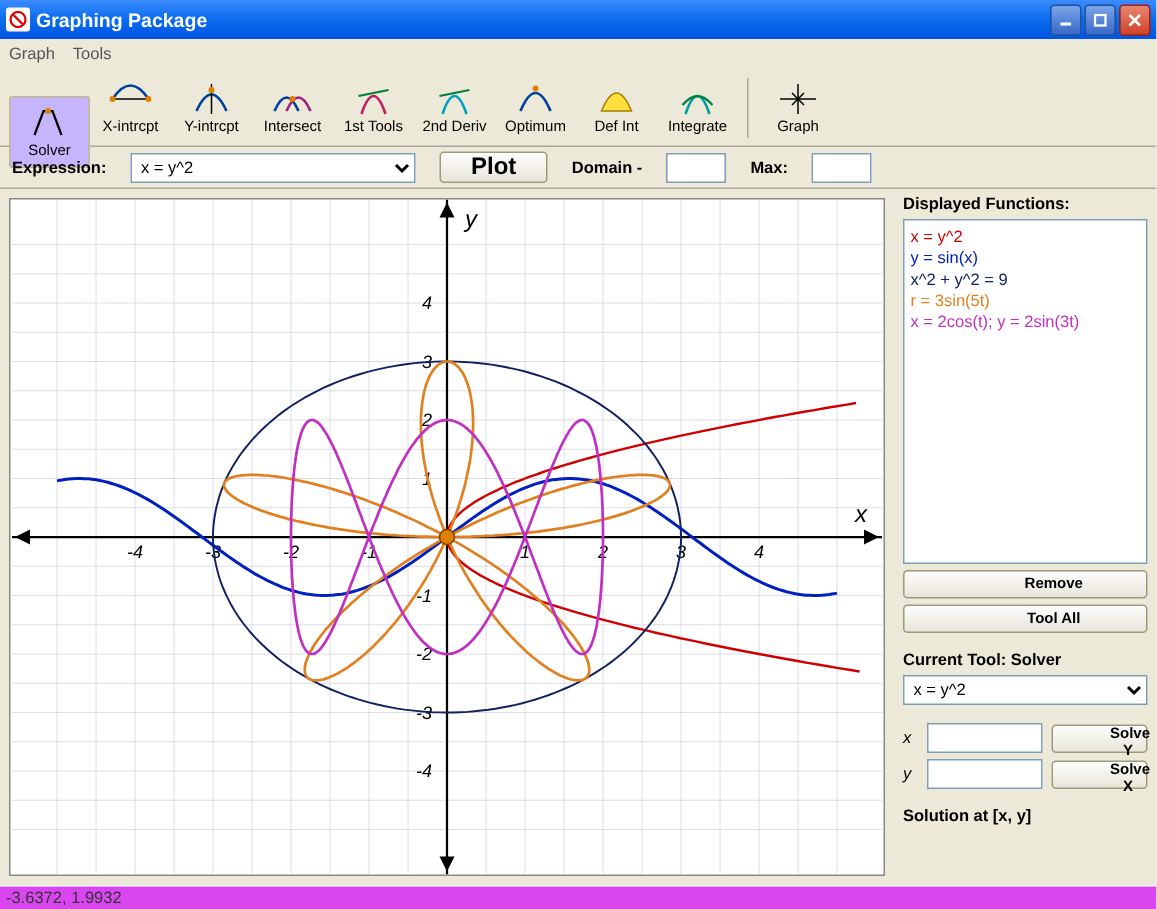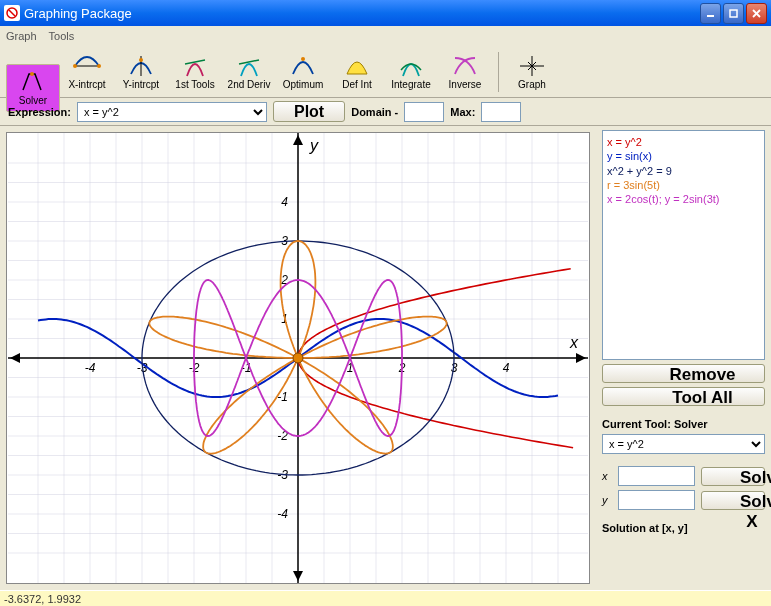--- a/index.html
+++ b/index.html
@@ -1,53 +1,53 @@
 <!DOCTYPE html>
 <html><head>
 <meta charset="utf-8">
 <style>
 * { box-sizing: border-box; margin: 0; padding: 0; font-family: Tahoma, Arial, sans-serif; }
 body { background: #ece9d8; width: 771px; height: 606px; overflow: hidden; font-size: 11px; }
 .titlebar { height: 26px; background: linear-gradient(to bottom, #3b8cff 0%, #0a6cee 50%, #0054e3 100%); display: flex; align-items: center; padding: 0 4px; color: white; }
 .titlebar .icon { width: 16px; height: 16px; margin-right: 4px; background: white; border-radius: 2px; display: flex; align-items: center; justify-content: center; }
 .titlebar .icon svg { width: 12px; height: 12px; }
-.titlebar .title { flex: 1; font-size: 13px; font-weight: normal; }
+.titlebar .title { flex: 1; font-size: 13px; font-weight: bold; }
 .titlebar .win-buttons { display: flex; gap: 2px; }
 .titlebar .win-btn { width: 21px; height: 21px; background: linear-gradient(to bottom, #7ba4e8, #3868c8); border: 1px solid #2050a0; border-radius: 3px; display: flex; align-items: center; justify-content: center; color: white; font-weight: bold; font-size: 10px; cursor: pointer; }
 .titlebar .win-btn.close { background: linear-gradient(to bottom, #e88670, #d04028); border-color: #a02010; }
 .menubar { height: 20px; background: #ece9d8; display: flex; align-items: center; padding: 0 6px; font-size: 11px; }
 .menubar span { margin-right: 12px; color: #555; cursor: pointer; }
 .toolbar { height: 52px; background: #ece9d8; border-bottom: 1px solid #aca899; display: flex; align-items: center; padding: 0 6px; gap: 0; }
 .toolbar .tb-item { width: 54px; height: 48px; display: flex; flex-direction: column; align-items: center; justify-content: center; cursor: pointer; border: 1px solid transparent; border-radius: 2px; }
-.toolbar .tb-item.active { background: #d946ef; border: 1px solid #c0b890; margin-top: 32px; }
+.toolbar .tb-item.active { background: #c4b5fd; border: 1px solid #c0b890; margin-top: 32px; }
 .toolbar .tb-item .glyph { height: 26px; display: flex; align-items: center; justify-content: center; }
 .toolbar .tb-item .glyph svg { width: 28px; height: 24px; }
 .toolbar .tb-item .lbl { font-size: 10px; color: #000; }
 .toolbar .sep { width: 1px; height: 40px; background: #aca899; margin: 0 6px; }
-.exprbar { height: 28px; background: #ece9d8; border-bottom: 1px solid #aca899; display: flex; align-items: center; padding: 0 8px; gap: 6px; font-size: 11px; }
+.exprbar { height: 28px; background: #ece9d8; border-bottom: 1px solid #aca899; display: flex; align-items: center; padding: 0 8px; gap: 16px; font-size: 11px; }
 .exprbar .lbl { font-weight: bold; }
 .exprbar select, .exprbar input { font-size: 11px; height: 20px; border: 1px solid #7f9db9; background: white; padding: 0 2px; }
 .exprbar select { width: 190px; }
 .exprbar input { width: 40px; }
 .exprbar button { height: 21px; padding: 0 20px; background: linear-gradient(to bottom, #fdfdfd, #e8e4d8); border: 1px solid #9c9c7a; border-radius: 3px; font-size: 16px; font-weight: bold; cursor: pointer; }
 .main { display: flex; height: 464px; }
 .chart-area { flex: 1; position: relative; background: #ece9d8; padding: 6px; }
 .chart-canvas { width: 100%; height: 100%; background: white; border: 1px solid #888; position: relative; }
 .chart-canvas svg { width: 100%; height: 100%; }
 .side { width: 175px; background: #ece9d8; padding: 4px 6px; display: flex; flex-direction: column; gap: 4px; font-size: 11px; }
 .side .hdr { font-weight: bold; }
 .side .fn-list { background: white; border: 1px solid #7f9db9; height: 230px; padding: 4px; line-height: 1.3; }
 .side .fn-list div { white-space: nowrap; }
-.side button { height: 19px; background: linear-gradient(to bottom, #fdfdfd, #e8e4d8); border: 1px solid #9c9c7a; border-radius: 3px; font-size: 17px; font-weight: bold; cursor: pointer; padding-left: 38px; }
+.side button { height: 19px; background: linear-gradient(to bottom, #fdfdfd, #e8e4d8); border: 1px solid #9c9c7a; border-radius: 3px; font-size: 10px; font-weight: bold; cursor: pointer; padding-left: 38px; }
 .side select, .side input { height: 20px; border: 1px solid #7f9db9; background: white; font-size: 11px; padding: 0 2px; }
 .side .row { display: flex; align-items: center; gap: 6px; }
 .side .row label { font-style: italic; width: 10px; }
 .side .row input { flex: 1; width: 60px; }
 .side .row button { width: 64px; }
-.statusbar { height: 16px; background: #fef9c3; padding: 0 4px; font-size: 11px; color: #333; display: flex; align-items: center; border-top: 1px solid #fff; }
+.statusbar { height: 16px; background: #d946ef; padding: 0 4px; font-size: 11px; color: #333; display: flex; align-items: center; border-top: 1px solid #fff; }
 </style>
 </head>
 <body>
 
 <div class="titlebar">
   <span class="icon">
     <svg viewBox="0 0 12 12">
         <circle cx="6" cy="6" r="5" fill="none" stroke="#d00" stroke-width="1.5"></circle>
         <line x1="3" y1="3" x2="9" y2="9" stroke="#d00" stroke-width="1.5"></line>
       </svg>
@@ -105,20 +105,30 @@
           <path d="M4 20 Q14 -2 24 20" fill="none" stroke="#0040a0" stroke-width="1.8"></path>
           <line x1="14" y1="2" x2="14" y2="22" stroke="#000"></line>
           <circle cx="14" cy="6" r="2" fill="#e08000"></circle>
         </svg>
       </span>
     <span class="lbl">Y-intrcpt</span>
   </div>
   <div class="tb-item">
     <span class="glyph">
         <svg viewBox="0 0 28 24">
+          <path d="M2 20 Q10 2 18 20" fill="none" stroke="#0040a0" stroke-width="1.8"></path>
+          <path d="M10 20 Q18 2 26 20" fill="none" stroke="#a02080" stroke-width="1.8"></path>
+          <circle cx="14" cy="12" r="2" fill="#e08000"></circle>
+        </svg>
+      </span>
+    <span class="lbl">Intersect</span>
+  </div>
+  <div class="tb-item">
+    <span class="glyph">
+        <svg viewBox="0 0 28 24">
           <path d="M6 22 Q14 -2 22 22" fill="none" stroke="#c02060" stroke-width="1.8"></path>
           <line x1="4" y1="10" x2="24" y2="6" stroke="#008040" stroke-width="1.5"></line>
         </svg>
       </span>
     <span class="lbl">1st Tools</span>
   </div>
   <div class="tb-item">
     <span class="glyph">
         <svg viewBox="0 0 28 24">
           <path d="M6 22 Q14 -2 22 22" fill="none" stroke="#00a0c0" stroke-width="1.8"></path>
@@ -145,29 +155,20 @@
     <span class="lbl">Def Int</span>
   </div>
   <div class="tb-item">
     <span class="glyph">
         <svg viewBox="0 0 28 24">
           <path d="M6 22 Q14 -2 22 22" fill="none" stroke="#00a0a0" stroke-width="1.8"></path>
           <path d="M4 16 Q14 4 24 16" fill="none" stroke="#008040" stroke-width="1.5"></path>
         </svg>
       </span>
     <span class="lbl">Integrate</span>
-  </div>
-  <div class="tb-item">
-    <span class="glyph">
-        <svg viewBox="0 0 28 24">
-          <path d="M4 20 Q10 4 24 4" fill="none" stroke="#c040c0" stroke-width="1.8"></path>
-          <path d="M4 4 Q18 4 24 20" fill="none" stroke="#c040c0" stroke-width="1.8"></path>
-        </svg>
-      </span>
-    <span class="lbl">Inverse</span>
   </div>
   <div class="sep"></div>
   <div class="tb-item">
     <span class="glyph">
         <svg viewBox="0 0 28 24">
           <line x1="14" y1="2" x2="14" y2="22" stroke="#000"></line>
           <line x1="2" y1="12" x2="26" y2="12" stroke="#000"></line>
           <path d="M10 8 L14 12 L18 8 M10 16 L14 12 L18 16" fill="none" stroke="#000"></path>
         </svg>
       </span>
@@ -258,20 +259,21 @@
           <path d="M 565.1 314.7 L 558.0 313.5 L 550.9 312.4 L 544.0 311.2 L 537.1 310.0 L 530.4 308.9 L 523.7 307.7 L 517.1 306.5 L 510.7 305.3 L 504.3 304.2 L 498.0 303.0 L 491.8 301.8 L 485.7 300.7 L 479.7 299.5 L 473.8 298.3 L 468.0 297.2 L 462.2 296.0 L 456.6 294.8 L 451.1 293.6 L 445.6 292.5 L 440.3 291.3 L 435.0 290.1 L 429.9 289.0 L 424.8 287.8 L 419.8 286.6 L 414.9 285.5 L 410.1 284.3 L 405.4 283.1 L 400.8 281.9 L 396.3 280.8 L 391.9 279.6 L 387.6 278.4 L 383.4 277.3 L 379.2 276.1 L 375.2 274.9 L 371.3 273.8 L 367.4 272.6 L 363.6 271.4 L 360.0 270.2 L 356.4 269.1 L 352.9 267.9 L 349.5 266.7 L 346.2 265.6 L 343.0 264.4 L 339.9 263.2 L 336.9 262.1 L 334.0 260.9 L 331.2 259.7 L 328.5 258.5 L 325.8 257.4 L 323.3 256.2 L 320.8 255.0 L 318.5 253.9 L 316.2 252.7 L 314.0 251.5 L 312.0 250.4 L 310.0 249.2 L 308.1 248.0 L 306.3 246.8 L 304.6 245.7 L 303.0 244.5 L 301.5 243.3 L 300.1 242.2 L 298.7 241.0 L 297.5 239.8 L 296.4 238.7 L 295.3 237.5 L 294.4 236.3 L 293.5 235.1 L 292.8 234.0 L 292.1 232.8 L 291.5 231.6 L 291.0 230.5 L 290.6 229.3 L 290.3 228.1 L 290.1 227.0 L 290.0 225.8 L 290.0 224.6 L 290.1 223.4 L 290.3 222.3 L 290.5 221.1 L 290.9 219.9 L 291.3 218.8 L 291.9 217.6 L 292.5 216.4 L 293.3 215.3 L 294.1 214.1 L 295.0 212.9 L 296.0 211.7 L 297.1 210.6 L 298.3 209.4 L 299.6 208.2 L 301.0 207.1 L 302.5 205.9 L 304.1 204.7 L 305.7 203.6 L 307.5 202.4 L 309.3 201.2 L 311.3 200.0 L 313.3 198.9 L 315.5 197.7 L 317.7 196.5 L 320.0 195.4 L 322.5 194.2 L 325.0 193.0 L 327.6 191.8 L 330.3 190.7 L 333.1 189.5 L 335.9 188.3 L 338.9 187.2 L 342.0 186.0 L 345.2 184.8 L 348.4 183.7 L 351.8 182.5 L 355.2 181.3 L 358.8 180.1 L 362.4 179.0 L 366.1 177.8 L 370.0 176.6 L 373.9 175.5 L 377.9 174.3 L 382.0 173.1 L 386.2 172.0 L 390.5 170.8 L 394.9 169.6 L 399.3 168.4 L 403.9 167.3 L 408.6 166.1 L 413.3 164.9 L 418.2 163.8 L 423.1 162.6 L 428.2 161.4 L 433.3 160.3 L 438.5 159.1 L 443.8 157.9 L 449.3 156.7 L 454.8 155.6 L 460.4 154.4 L 466.1 153.2 L 471.8 152.1 L 477.7 150.9 L 483.7 149.7 L 489.8 148.6 L 495.9 147.4 L 502.2 146.2 L 508.5 145.0 L 515.0 143.9 L 521.5 142.7 L 528.1 141.5 L 534.9 140.4 L 541.7 139.2 L 548.6 138.0 L 555.6 136.9 L 562.7 135.7" fill="none" stroke="#d00000" stroke-width="1.6"></path>
           <path d="M 30.0 187.6 L 32.6 187.1 L 35.2 186.7 L 37.8 186.4 L 40.4 186.1 L 43.0 186.0 L 45.6 186.0 L 48.2 186.1 L 50.8 186.2 L 53.4 186.5 L 56.0 186.9 L 58.6 187.3 L 61.2 187.9 L 63.8 188.5 L 66.4 189.3 L 69.0 190.1 L 71.6 191.0 L 74.2 192.0 L 76.8 193.1 L 79.4 194.2 L 82.0 195.5 L 84.6 196.8 L 87.2 198.2 L 89.8 199.6 L 92.4 201.1 L 95.0 202.7 L 97.6 204.3 L 100.2 206.0 L 102.8 207.7 L 105.4 209.5 L 108.0 211.3 L 110.6 213.2 L 113.2 215.0 L 115.8 216.9 L 118.4 218.8 L 121.0 220.8 L 123.6 222.7 L 126.2 224.7 L 128.8 226.6 L 131.4 228.6 L 134.0 230.5 L 136.6 232.4 L 139.2 234.3 L 141.8 236.2 L 144.4 238.1 L 147.0 239.9 L 149.6 241.7 L 152.2 243.4 L 154.8 245.1 L 157.4 246.7 L 160.0 248.3 L 162.6 249.9 L 165.2 251.3 L 167.8 252.7 L 170.4 254.1 L 173.0 255.3 L 175.6 256.5 L 178.2 257.6 L 180.8 258.7 L 183.4 259.6 L 186.0 260.5 L 188.6 261.2 L 191.2 261.9 L 193.8 262.5 L 196.4 263.0 L 199.0 263.4 L 201.6 263.7 L 204.2 263.9 L 206.8 264.0 L 209.4 264.0 L 212.0 263.9 L 214.6 263.7 L 217.2 263.4 L 219.8 263.1 L 222.4 262.6 L 225.0 262.0 L 227.6 261.3 L 230.2 260.6 L 232.8 259.8 L 235.4 258.8 L 238.0 257.8 L 240.6 256.7 L 243.2 255.5 L 245.8 254.3 L 248.4 253.0 L 251.0 251.6 L 253.6 250.1 L 256.2 248.6 L 258.8 247.0 L 261.4 245.4 L 264.0 243.7 L 266.6 242.0 L 269.2 240.2 L 271.8 238.4 L 274.4 236.5 L 277.0 234.6 L 279.6 232.7 L 282.2 230.8 L 284.8 228.9 L 287.4 226.9 L 290.0 225.0 L 292.6 223.1 L 295.2 221.1 L 297.8 219.2 L 300.4 217.3 L 303.0 215.4 L 305.6 213.5 L 308.2 211.6 L 310.8 209.8 L 313.4 208.0 L 316.0 206.3 L 318.6 204.6 L 321.2 203.0 L 323.8 201.4 L 326.4 199.9 L 329.0 198.4 L 331.6 197.0 L 334.2 195.7 L 336.8 194.5 L 339.4 193.3 L 342.0 192.2 L 344.6 191.2 L 347.2 190.2 L 349.8 189.4 L 352.4 188.7 L 355.0 188.0 L 357.6 187.4 L 360.2 186.9 L 362.8 186.6 L 365.4 186.3 L 368.0 186.1 L 370.6 186.0 L 373.2 186.0 L 375.8 186.1 L 378.4 186.3 L 381.0 186.6 L 383.6 187.0 L 386.2 187.5 L 388.8 188.1 L 391.4 188.8 L 394.0 189.5 L 396.6 190.4 L 399.2 191.3 L 401.8 192.4 L 404.4 193.5 L 407.0 194.7 L 409.6 195.9 L 412.2 197.3 L 414.8 198.7 L 417.4 200.1 L 420.0 201.7 L 422.6 203.3 L 425.2 204.9 L 427.8 206.6 L 430.4 208.3 L 433.0 210.1 L 435.6 211.9 L 438.2 213.8 L 440.8 215.7 L 443.4 217.6 L 446.0 219.5 L 448.6 221.4 L 451.2 223.4 L 453.8 225.3 L 456.4 227.3 L 459.0 229.2 L 461.6 231.2 L 464.2 233.1 L 466.8 235.0 L 469.4 236.8 L 472.0 238.7 L 474.6 240.5 L 477.2 242.3 L 479.8 244.0 L 482.4 245.7 L 485.0 247.3 L 487.6 248.9 L 490.2 250.4 L 492.8 251.8 L 495.4 253.2 L 498.0 254.5 L 500.6 255.8 L 503.2 256.9 L 505.8 258.0 L 508.4 259.0 L 511.0 259.9 L 513.6 260.7 L 516.2 261.5 L 518.8 262.1 L 521.4 262.7 L 524.0 263.1 L 526.6 263.5 L 529.2 263.8 L 531.8 263.9 L 534.4 264.0 L 537.0 264.0 L 539.6 263.9 L 542.2 263.6 L 544.8 263.3 L 547.4 262.9 L 550.0 262.4" fill="none" stroke="#0020c0" stroke-width="2"></path>
           <path d="M 446.0 225.0 L 445.9 221.5 L 445.7 218.0 L 445.4 214.5 L 444.9 211.0 L 444.2 207.5 L 443.5 204.1 L 442.6 200.6 L 441.5 197.2 L 440.3 193.8 L 439.0 190.4 L 437.6 187.1 L 436.0 183.8 L 434.3 180.5 L 432.4 177.3 L 430.5 174.1 L 428.4 171.0 L 426.1 167.9 L 423.8 164.8 L 421.3 161.9 L 418.8 158.9 L 416.1 156.1 L 413.2 153.3 L 410.3 150.5 L 407.3 147.9 L 404.1 145.2 L 400.9 142.7 L 397.6 140.3 L 394.1 137.9 L 390.6 135.6 L 387.0 133.4 L 383.3 131.2 L 379.5 129.2 L 375.6 127.2 L 371.6 125.3 L 367.6 123.5 L 363.5 121.8 L 359.4 120.2 L 355.1 118.7 L 350.9 117.3 L 346.5 116.0 L 342.1 114.7 L 337.7 113.6 L 333.2 112.6 L 328.7 111.7 L 324.2 110.8 L 319.6 110.1 L 315.0 109.5 L 310.3 109.0 L 305.7 108.6 L 301.0 108.3 L 296.4 108.1 L 291.7 108.0 L 287.0 108.0 L 282.3 108.1 L 277.7 108.4 L 273.0 108.7 L 268.4 109.1 L 263.7 109.7 L 259.1 110.3 L 254.6 111.1 L 250.0 111.9 L 245.5 112.9 L 241.0 113.9 L 236.6 115.1 L 232.3 116.3 L 227.9 117.7 L 223.7 119.1 L 219.5 120.6 L 215.3 122.3 L 211.2 124.0 L 207.2 125.8 L 203.3 127.7 L 199.5 129.7 L 195.7 131.8 L 192.0 134.0 L 188.4 136.2 L 184.9 138.5 L 181.5 140.9 L 178.2 143.4 L 175.0 146.0 L 171.9 148.6 L 168.9 151.3 L 166.0 154.0 L 163.2 156.9 L 160.5 159.8 L 158.0 162.7 L 155.5 165.7 L 153.2 168.7 L 151.0 171.8 L 149.0 175.0 L 147.0 178.2 L 145.2 181.4 L 143.5 184.7 L 142.0 188.0 L 140.6 191.4 L 139.3 194.7 L 138.2 198.1 L 137.2 201.6 L 136.3 205.0 L 135.6 208.5 L 135.0 212.0 L 134.5 215.5 L 134.2 219.0 L 134.0 222.5 L 134.0 226.0 L 134.1 229.5 L 134.4 233.0 L 134.8 236.5 L 135.3 240.0 L 136.0 243.5 L 136.8 246.9 L 137.7 250.4 L 138.8 253.8 L 140.0 257.2 L 141.4 260.5 L 142.8 263.8 L 144.5 267.1 L 146.2 270.4 L 148.1 273.6 L 150.1 276.8 L 152.2 279.9 L 154.5 283.0 L 156.9 286.0 L 159.4 289.0 L 162.0 291.9 L 164.7 294.7 L 167.6 297.5 L 170.5 300.2 L 173.6 302.9 L 176.8 305.5 L 180.0 308.0 L 183.4 310.4 L 186.9 312.8 L 190.4 315.1 L 194.1 317.3 L 197.8 319.4 L 201.6 321.4 L 205.5 323.4 L 209.5 325.2 L 213.5 327.0 L 217.6 328.6 L 221.8 330.2 L 226.0 331.7 L 230.3 333.1 L 234.7 334.4 L 239.1 335.6 L 243.5 336.7 L 248.0 337.7 L 252.6 338.6 L 257.1 339.4 L 261.7 340.1 L 266.3 340.6 L 271.0 341.1 L 275.6 341.5 L 280.3 341.8 L 284.9 341.9 L 289.6 342.0 L 294.3 342.0 L 299.0 341.8 L 303.6 341.6 L 308.3 341.2 L 312.9 340.7 L 317.6 340.2 L 322.2 339.5 L 326.7 338.7 L 331.3 337.8 L 335.7 336.9 L 340.2 335.8 L 344.6 334.6 L 349.0 333.3 L 353.3 331.9 L 357.5 330.5 L 361.7 328.9 L 365.8 327.2 L 369.9 325.5 L 373.9 323.7 L 377.8 321.7 L 381.6 319.7 L 385.4 317.6 L 389.0 315.4 L 392.6 313.1 L 396.1 310.8 L 399.4 308.4 L 402.7 305.9 L 405.9 303.3 L 409.0 300.7 L 412.0 297.9 L 414.8 295.2 L 417.6 292.3 L 420.2 289.4 L 422.7 286.5 L 425.1 283.5 L 427.4 280.4 L 429.6 277.3 L 431.6 274.1 L 433.5 270.9 L 435.3 267.7 L 436.9 264.4 L 438.4 261.0 L 439.8 257.7 L 441.0 254.3 L 442.1 250.9 L 443.1 247.5 L 443.9 244.0 L 444.6 240.5 L 445.2 237.1 L 445.6 233.6 L 445.9 230.1 L 446.0 226.5 L 446.0 223.0 L 445.8 219.5" fill="none" stroke="#102060" stroke-width="1.3"></path>
           <path d="M 290.0 225.0 L 293.9 225.0 L 297.8 224.9 L 301.7 224.9 L 305.6 224.8 L 309.4 224.6 L 313.3 224.5 L 317.1 224.3 L 321.0 224.1 L 324.8 223.8 L 328.5 223.6 L 332.3 223.3 L 336.0 222.9 L 339.7 222.6 L 343.4 222.2 L 347.0 221.8 L 350.6 221.4 L 354.1 220.9 L 357.6 220.4 L 361.0 219.9 L 364.4 219.4 L 367.8 218.9 L 371.0 218.3 L 374.3 217.7 L 377.5 217.1 L 380.6 216.5 L 383.6 215.8 L 386.6 215.2 L 389.5 214.5 L 392.4 213.8 L 395.1 213.1 L 397.8 212.4 L 400.5 211.6 L 403.0 210.9 L 405.5 210.1 L 407.9 209.4 L 410.2 208.6 L 412.5 207.8 L 414.6 207.0 L 416.7 206.2 L 418.7 205.4 L 420.5 204.6 L 422.3 203.8 L 424.1 203.0 L 425.7 202.2 L 427.2 201.4 L 428.6 200.7 L 430.0 199.9 L 431.2 199.1 L 432.4 198.3 L 433.4 197.5 L 434.4 196.8 L 435.3 196.0 L 436.0 195.3 L 436.7 194.6 L 437.3 193.8 L 437.7 193.1 L 438.1 192.5 L 438.4 191.8 L 438.6 191.1 L 438.7 190.5 L 438.6 189.9 L 438.5 189.3 L 438.3 188.8 L 438.0 188.2 L 437.6 187.7 L 437.1 187.2 L 436.5 186.7 L 435.8 186.3 L 435.1 185.9 L 434.2 185.5 L 433.2 185.2 L 432.2 184.9 L 431.0 184.6 L 429.8 184.3 L 428.5 184.1 L 427.1 183.9 L 425.6 183.8 L 424.0 183.7 L 422.4 183.6 L 420.7 183.6 L 418.8 183.6 L 417.0 183.6 L 415.0 183.7 L 413.0 183.8 L 410.8 184.0 L 408.7 184.2 L 406.4 184.4 L 404.1 184.7 L 401.7 185.0 L 399.3 185.4 L 396.8 185.8 L 394.2 186.3 L 391.6 186.8 L 389.0 187.3 L 386.2 187.9 L 383.5 188.5 L 380.6 189.2 L 377.8 189.9 L 374.9 190.6 L 371.9 191.4 L 368.9 192.3 L 365.9 193.1 L 362.9 194.1 L 359.8 195.0 L 356.7 196.0 L 353.5 197.1 L 350.4 198.2 L 347.2 199.3 L 344.0 200.5 L 340.8 201.7 L 337.5 202.9 L 334.3 204.2 L 331.0 205.5 L 327.8 206.8 L 324.5 208.2 L 321.2 209.7 L 318.0 211.1 L 314.7 212.6 L 311.4 214.1 L 308.2 215.7 L 304.9 217.3 L 301.7 218.9 L 298.5 220.5 L 295.3 222.2 L 292.1 223.9 L 288.9 225.6 L 285.8 227.3 L 282.7 229.1 L 279.6 230.9 L 276.6 232.7 L 273.5 234.5 L 270.6 236.3 L 267.6 238.2 L 264.7 240.0 L 261.8 241.9 L 259.0 243.8 L 256.2 245.7 L 253.5 247.6 L 250.8 249.5 L 248.1 251.4 L 245.6 253.4 L 243.0 255.3 L 240.5 257.2 L 238.1 259.1 L 235.7 261.1 L 233.4 263.0 L 231.2 264.9 L 229.0 266.8 L 226.8 268.7 L 224.8 270.6 L 222.8 272.5 L 220.8 274.3 L 218.9 276.2 L 217.1 278.0 L 215.4 279.8 L 213.7 281.6 L 212.1 283.4 L 210.6 285.1 L 209.1 286.8 L 207.7 288.5 L 206.4 290.2 L 205.2 291.8 L 204.0 293.4 L 202.9 295.0 L 201.9 296.5 L 200.9 298.0 L 200.1 299.5 L 199.2 300.9 L 198.5 302.3 L 197.9 303.7 L 197.3 305.0 L 196.8 306.2 L 196.3 307.4 L 195.9 308.6 L 195.6 309.7 L 195.4 310.8 L 195.3 311.8 L 195.2 312.8 L 195.2 313.7 L 195.2 314.6 L 195.3 315.4 L 195.5 316.2 L 195.8 316.9 L 196.1 317.5 L 196.5 318.1 L 196.9 318.6 L 197.4 319.1 L 198.0 319.5 L 198.6 319.8 L 199.3 320.1 L 200.1 320.3 L 200.9 320.5 L 201.7 320.6 L 202.6 320.6 L 203.6 320.6 L 204.6 320.5 L 205.7 320.3 L 206.8 320.1 L 208.0 319.8 L 209.2 319.4 L 210.4 319.0 L 211.7 318.5 L 213.0 317.9 L 214.4 317.3 L 215.8 316.6 L 217.3 315.9 L 218.7 315.0 L 220.2 314.1 L 221.8 313.2 L 223.3 312.2 L 224.9 311.1 L 226.5 309.9 L 228.2 308.7 L 229.8 307.5 L 231.5 306.1 L 233.2 304.7 L 234.9 303.3 L 236.6 301.8 L 238.3 300.2 L 240.1 298.6 L 241.8 296.9 L 243.6 295.1 L 245.3 293.3 L 247.1 291.5 L 248.9 289.6 L 250.6 287.6 L 252.4 285.6 L 254.1 283.5 L 255.9 281.4 L 257.6 279.3 L 259.3 277.1 L 261.1 274.8 L 262.8 272.5 L 264.5 270.2 L 266.1 267.9 L 267.8 265.4 L 269.4 263.0 L 271.0 260.5 L 272.6 258.0 L 274.2 255.5 L 275.8 252.9 L 277.3 250.3 L 278.8 247.7 L 280.2 245.0 L 281.7 242.3 L 283.1 239.6 L 284.4 236.9 L 285.8 234.2 L 287.1 231.4 L 288.4 228.7 L 289.6 225.9 L 290.8 223.1 L 292.0 220.3 L 293.1 217.5 L 294.2 214.7 L 295.2 211.9 L 296.2 209.1 L 297.2 206.3 L 298.1 203.5 L 299.0 200.7 L 299.8 198.0 L 300.6 195.2 L 301.4 192.4 L 302.1 189.7 L 302.7 187.0 L 303.3 184.2 L 303.9 181.6 L 304.4 178.9 L 304.9 176.2 L 305.4 173.6 L 305.8 171.0 L 306.1 168.5 L 306.4 165.9 L 306.7 163.4 L 306.9 161.0 L 307.1 158.6 L 307.3 156.2 L 307.3 153.8 L 307.4 151.5 L 307.4 149.3 L 307.4 147.0 L 307.3 144.9 L 307.2 142.7 L 307.1 140.7 L 306.9 138.7 L 306.7 136.7 L 306.4 134.8 L 306.1 132.9 L 305.8 131.1 L 305.5 129.4 L 305.1 127.7 L 304.7 126.1 L 304.2 124.6 L 303.7 123.1 L 303.2 121.6 L 302.7 120.3 L 302.2 119.0 L 301.6 117.8 L 301.0 116.6 L 300.4 115.5 L 299.7 114.5 L 299.0 113.6 L 298.4 112.7 L 297.7 111.9 L 297.0 111.2 L 296.2 110.5 L 295.5 109.9 L 294.7 109.4 L 294.0 109.0 L 293.2 108.7 L 292.5 108.4 L 291.7 108.2 L 290.9 108.1 L 290.1 108.0 L 289.3 108.0 L 288.6 108.1 L 287.8 108.3 L 287.0 108.6 L 286.3 108.9 L 285.5 109.3 L 284.7 109.8 L 284.0 110.3 L 283.3 111.0 L 282.6 111.7 L 281.9 112.4 L 281.2 113.3 L 280.5 114.2 L 279.9 115.2 L 279.2 116.3 L 278.6 117.4 L 278.0 118.6 L 277.5 119.9 L 276.9 121.2 L 276.4 122.6 L 275.9 124.1 L 275.5 125.6 L 275.0 127.2 L 274.6 128.9 L 274.3 130.6 L 274.0 132.4 L 273.7 134.2 L 273.4 136.1 L 273.2 138.0 L 273.0 140.0 L 272.8 142.1 L 272.7 144.2 L 272.6 146.3 L 272.6 148.5 L 272.6 150.8 L 272.6 153.1 L 272.7 155.4 L 272.8 157.8 L 273.0 160.2 L 273.2 162.7 L 273.5 165.1 L 273.8 167.7 L 274.1 170.2 L 274.5 172.8 L 274.9 175.4 L 275.4 178.0 L 275.9 180.7 L 276.5 183.4 L 277.1 186.1 L 277.7 188.8 L 278.4 191.6 L 279.2 194.3 L 279.9 197.1 L 280.8 199.9 L 281.6 202.6 L 282.5 205.4 L 283.5 208.2 L 284.5 211.0 L 285.5 213.8 L 286.6 216.6 L 287.7 219.4 L 288.8 222.2 L 290.0 225.0 L 291.2 227.8 L 292.5 230.6 L 293.8 233.3 L 295.1 236.1 L 296.5 238.8 L 297.9 241.5 L 299.3 244.2 L 300.8 246.8 L 302.2 249.5 L 303.8 252.1 L 305.3 254.7 L 306.9 257.2 L 308.5 259.7 L 310.1 262.2 L 311.7 264.7 L 313.3 267.1 L 315.0 269.5 L 316.7 271.8 L 318.4 274.1 L 320.1 276.4 L 321.8 278.6 L 323.6 280.8 L 325.3 282.9 L 327.1 285.0 L 328.8 287.0 L 330.6 289.0 L 332.3 290.9 L 334.1 292.7 L 335.9 294.6 L 337.6 296.3 L 339.4 298.0 L 341.1 299.7 L 342.8 301.3 L 344.6 302.8 L 346.3 304.3 L 348.0 305.7 L 349.7 307.0 L 351.3 308.3 L 353.0 309.6 L 354.6 310.7 L 356.2 311.8 L 357.7 312.9 L 359.3 313.8 L 360.8 314.8 L 362.3 315.6 L 363.7 316.4 L 365.1 317.1 L 366.5 317.7 L 367.9 318.3 L 369.2 318.8 L 370.4 319.3 L 371.7 319.7 L 372.8 320.0 L 374.0 320.2 L 375.0 320.4 L 376.1 320.5 L 377.1 320.6 L 378.0 320.6 L 378.9 320.5 L 379.7 320.4 L 380.4 320.2 L 381.2 319.9 L 381.8 319.6 L 382.4 319.2 L 382.9 318.8 L 383.4 318.3 L 383.8 317.7 L 384.1 317.1 L 384.4 316.4 L 384.6 315.6 L 384.8 314.9 L 384.8 314.0 L 384.8 313.1 L 384.8 312.1 L 384.6 311.1 L 384.4 310.1 L 384.2 309.0 L 383.8 307.8 L 383.4 306.6 L 382.9 305.4 L 382.3 304.1 L 381.7 302.8 L 381.0 301.4 L 380.2 300.0 L 379.4 298.5 L 378.4 297.0 L 377.4 295.5 L 376.3 293.9 L 375.2 292.3 L 374.0 290.7 L 372.7 289.1 L 371.3 287.4 L 369.9 285.7 L 368.4 283.9 L 366.8 282.2 L 365.1 280.4 L 363.4 278.6 L 361.6 276.7 L 359.8 274.9 L 357.9 273.1 L 355.9 271.2 L 353.8 269.3 L 351.7 267.4 L 349.5 265.5 L 347.3 263.6 L 345.0 261.7 L 342.7 259.8 L 340.2 257.8 L 337.8 255.9 L 335.3 254.0 L 332.7 252.1 L 330.1 250.1 L 327.4 248.2 L 324.7 246.3 L 321.9 244.4 L 319.1 242.5 L 316.2 240.6 L 313.3 238.8 L 310.4 236.9 L 307.4 235.1 L 304.4 233.2 L 301.4 231.4 L 298.3 229.6 L 295.2 227.9 L 292.1 226.1 L 288.9 224.4 L 285.7 222.7 L 282.5 221.0 L 279.3 219.4 L 276.1 217.8 L 272.9 216.2 L 269.6 214.6 L 266.4 213.1 L 263.1 211.6 L 259.8 210.1 L 256.6 208.7 L 253.3 207.3 L 250.0 205.9 L 246.8 204.6 L 243.5 203.3 L 240.3 202.1 L 237.0 200.8 L 233.8 199.7 L 230.6 198.5 L 227.5 197.4 L 224.3 196.4 L 221.2 195.3 L 218.1 194.4 L 215.0 193.4 L 212.0 192.5 L 209.0 191.7 L 206.1 190.9 L 203.1 190.1 L 200.3 189.4 L 197.4 188.7 L 194.6 188.1 L 191.9 187.5 L 189.2 186.9 L 186.6 186.4 L 184.0 186.0 L 181.5 185.5 L 179.0 185.1 L 176.6 184.8 L 174.3 184.5 L 172.0 184.3 L 169.8 184.0 L 167.7 183.9 L 165.6 183.7 L 163.7 183.6 L 161.8 183.6 L 159.9 183.6 L 158.2 183.6 L 156.5 183.7 L 154.9 183.7 L 153.4 183.9 L 151.9 184.1 L 150.6 184.3 L 149.3 184.5 L 148.2 184.8 L 147.1 185.1 L 146.1 185.4 L 145.2 185.8 L 144.4 186.2 L 143.7 186.6 L 143.1 187.1 L 142.5 187.5 L 142.1 188.0 L 141.8 188.6 L 141.5 189.1 L 141.4 189.7 L 141.3 190.3 L 141.4 190.9 L 141.5 191.6 L 141.8 192.2 L 142.1 192.9 L 142.6 193.6 L 143.1 194.3 L 143.7 195.0 L 144.5 195.8 L 145.3 196.5 L 146.2 197.3 L 147.3 198.1 L 148.4 198.8 L 149.6 199.6 L 150.9 200.4 L 152.3 201.2 L 153.8 202.0 L 155.4 202.8 L 157.1 203.6 L 158.9 204.4 L 160.7 205.2 L 162.7 206.0 L 164.7 206.8 L 166.8 207.6 L 169.1 208.3 L 171.3 209.1 L 173.7 209.9 L 176.2 210.6 L 178.7 211.4 L 181.3 212.1 L 184.0 212.9 L 186.7 213.6 L 189.6 214.3 L 192.5 214.9 L 195.4 215.6 L 198.5 216.3 L 201.6 216.9 L 204.7 217.5 L 207.9 218.1 L 211.2 218.7 L 214.5 219.2 L 217.9 219.8 L 221.3 220.3 L 224.8 220.8 L 228.3 221.2 L 231.9 221.7 L 235.5 222.1 L 239.1 222.5 L 242.8 222.8 L 246.5 223.2 L 250.3 223.5 L 254.0 223.7 L 257.8 224.0 L 261.6 224.2 L 265.5 224.4 L 269.3 224.6 L 273.2 224.7 L 277.1 224.8 L 281.0 224.9 L 284.9 225.0 L 288.8 225.0 L 292.7 225.0 L 296.6 225.0" fill="none" stroke="#e08020" stroke-width="1.8"></path>
           <path d="M 394.0 225.0 L 394.0 222.7 L 394.0 220.3 L 394.0 218.0 L 393.9 215.7 L 393.9 213.3 L 393.8 211.0 L 393.7 208.7 L 393.7 206.5 L 393.6 204.2 L 393.5 201.9 L 393.4 199.7 L 393.3 197.5 L 393.1 195.3 L 393.0 193.2 L 392.8 191.1 L 392.7 189.0 L 392.5 186.9 L 392.3 184.9 L 392.1 182.9 L 391.9 181.0 L 391.7 179.0 L 391.5 177.2 L 391.3 175.4 L 391.0 173.6 L 390.8 171.8 L 390.5 170.1 L 390.2 168.5 L 389.9 166.9 L 389.7 165.4 L 389.4 163.9 L 389.0 162.5 L 388.7 161.1 L 388.4 159.8 L 388.0 158.5 L 387.7 157.3 L 387.3 156.2 L 387.0 155.1 L 386.6 154.1 L 386.2 153.2 L 385.8 152.3 L 385.4 151.5 L 385.0 150.7 L 384.5 150.1 L 384.1 149.4 L 383.6 148.9 L 383.2 148.4 L 382.7 148.0 L 382.2 147.7 L 381.8 147.4 L 381.3 147.2 L 380.8 147.1 L 380.3 147.0 L 379.7 147.0 L 379.2 147.1 L 378.7 147.2 L 378.1 147.5 L 377.6 147.8 L 377.0 148.1 L 376.4 148.5 L 375.8 149.0 L 375.2 149.6 L 374.6 150.2 L 374.0 150.9 L 373.4 151.7 L 372.8 152.5 L 372.2 153.4 L 371.5 154.4 L 370.9 155.4 L 370.2 156.5 L 369.5 157.7 L 368.9 158.9 L 368.2 160.2 L 367.5 161.5 L 366.8 162.9 L 366.1 164.3 L 365.4 165.8 L 364.7 167.4 L 363.9 169.0 L 363.2 170.6 L 362.5 172.3 L 361.7 174.1 L 361.0 175.9 L 360.2 177.7 L 359.4 179.6 L 358.6 181.5 L 357.9 183.5 L 357.1 185.5 L 356.3 187.5 L 355.5 189.6 L 354.6 191.7 L 353.8 193.8 L 353.0 196.0 L 352.2 198.1 L 351.3 200.3 L 350.5 202.6 L 349.6 204.8 L 348.8 207.1 L 347.9 209.4 L 347.1 211.7 L 346.2 214.0 L 345.3 216.3 L 344.4 218.6 L 343.5 221.0 L 342.6 223.3 L 341.7 225.7 L 340.8 228.0 L 339.9 230.3 L 339.0 232.7 L 338.1 235.0 L 337.2 237.3 L 336.2 239.6 L 335.3 241.9 L 334.4 244.2 L 333.4 246.4 L 332.5 248.7 L 331.5 250.9 L 330.6 253.1 L 329.6 255.3 L 328.7 257.4 L 327.7 259.5 L 326.7 261.6 L 325.7 263.6 L 324.8 265.7 L 323.8 267.6 L 322.8 269.6 L 321.8 271.5 L 320.8 273.3 L 319.8 275.2 L 318.8 276.9 L 317.8 278.6 L 316.8 280.3 L 315.8 281.9 L 314.8 283.5 L 313.8 285.0 L 312.8 286.5 L 311.8 287.9 L 310.7 289.3 L 309.7 290.6 L 308.7 291.8 L 307.7 293.0 L 306.7 294.1 L 305.6 295.2 L 304.6 296.1 L 303.6 297.1 L 302.5 297.9 L 301.5 298.7 L 300.5 299.5 L 299.4 300.1 L 298.4 300.7 L 297.4 301.2 L 296.3 301.7 L 295.3 302.1 L 294.2 302.4 L 293.2 302.7 L 292.2 302.8 L 291.1 303.0 L 290.1 303.0 L 289.0 303.0 L 288.0 302.9 L 287.0 302.7 L 285.9 302.5 L 284.9 302.2 L 283.8 301.8 L 282.8 301.3 L 281.8 300.8 L 280.7 300.2 L 279.7 299.6 L 278.7 298.9 L 277.6 298.1 L 276.6 297.2 L 275.6 296.3 L 274.5 295.3 L 273.5 294.3 L 272.5 293.2 L 271.5 292.0 L 270.4 290.8 L 269.4 289.5 L 268.4 288.1 L 267.4 286.7 L 266.4 285.3 L 265.4 283.8 L 264.4 282.2 L 263.3 280.6 L 262.3 278.9 L 261.3 277.2 L 260.3 275.4 L 259.3 273.6 L 258.4 271.8 L 257.4 269.9 L 256.4 268.0 L 255.4 266.0 L 254.4 264.0 L 253.4 261.9 L 252.5 259.9 L 251.5 257.7 L 250.5 255.6 L 249.6 253.4 L 248.6 251.2 L 247.7 249.0 L 246.7 246.8 L 245.8 244.5 L 244.8 242.3 L 243.9 240.0 L 243.0 237.7 L 242.0 235.4 L 241.1 233.0 L 240.2 230.7 L 239.3 228.4 L 238.4 226.0 L 237.5 223.7 L 236.6 221.3 L 235.7 219.0 L 234.8 216.7 L 233.9 214.4 L 233.1 212.0 L 232.2 209.7 L 231.3 207.5 L 230.5 205.2 L 229.6 202.9 L 228.8 200.7 L 228.0 198.5 L 227.1 196.3 L 226.3 194.1 L 225.5 192.0 L 224.7 189.9 L 223.9 187.8 L 223.1 185.8 L 222.3 183.8 L 221.5 181.8 L 220.7 179.9 L 219.9 178.0 L 219.2 176.1 L 218.4 174.3 L 217.7 172.6 L 216.9 170.9 L 216.2 169.2 L 215.5 167.6 L 214.7 166.1 L 214.0 164.5 L 213.3 163.1 L 212.6 161.7 L 211.9 160.4 L 211.2 159.1 L 210.6 157.9 L 209.9 156.7 L 209.2 155.6 L 208.6 154.6 L 207.9 153.6 L 207.3 152.7 L 206.7 151.8 L 206.1 151.1 L 205.5 150.3 L 204.9 149.7 L 204.3 149.1 L 203.7 148.6 L 203.1 148.2 L 202.5 147.8 L 202.0 147.5 L 201.4 147.3 L 200.9 147.1 L 200.4 147.0 L 199.8 147.0 L 199.3 147.1 L 198.8 147.2 L 198.3 147.4 L 197.8 147.6 L 197.4 147.9 L 196.9 148.3 L 196.4 148.8 L 196.0 149.3 L 195.5 150.0 L 195.1 150.6 L 194.7 151.4 L 194.3 152.2 L 193.9 153.0 L 193.5 154.0 L 193.1 155.0 L 192.7 156.0 L 192.4 157.2 L 192.0 158.3 L 191.7 159.6 L 191.3 160.9 L 191.0 162.3 L 190.7 163.7 L 190.4 165.1 L 190.1 166.7 L 189.8 168.2 L 189.5 169.9 L 189.3 171.6 L 189.0 173.3 L 188.8 175.1 L 188.5 176.9 L 188.3 178.7 L 188.1 180.7 L 187.9 182.6 L 187.7 184.6 L 187.5 186.6 L 187.4 188.7 L 187.2 190.7 L 187.0 192.9 L 186.9 195.0 L 186.8 197.2 L 186.6 199.4 L 186.5 201.6 L 186.4 203.8 L 186.3 206.1 L 186.3 208.4 L 186.2 210.7 L 186.1 213.0 L 186.1 215.3 L 186.1 217.6 L 186.0 220.0 L 186.0 222.3 L 186.0 224.6 L 186.0 227.0 L 186.0 229.3 L 186.0 231.6 L 186.1 234.0 L 186.1 236.3 L 186.2 238.6 L 186.2 240.9 L 186.3 243.2 L 186.4 245.4 L 186.5 247.7 L 186.6 249.9 L 186.7 252.1 L 186.9 254.3 L 187.0 256.5 L 187.1 258.6 L 187.3 260.7 L 187.5 262.8 L 187.7 264.8 L 187.8 266.8 L 188.0 268.7 L 188.3 270.7 L 188.5 272.5 L 188.7 274.4 L 188.9 276.2 L 189.2 277.9 L 189.5 279.6 L 189.7 281.2 L 190.0 282.8 L 190.3 284.4 L 190.6 285.9 L 190.9 287.3 L 191.2 288.7 L 191.6 290.0 L 191.9 291.3 L 192.2 292.5 L 192.6 293.6 L 193.0 294.7 L 193.4 295.7 L 193.7 296.7 L 194.1 297.6 L 194.6 298.4 L 195.0 299.1 L 195.4 299.8 L 195.8 300.5 L 196.3 301.0 L 196.7 301.5 L 197.2 301.9 L 197.7 302.3 L 198.2 302.6 L 198.7 302.8 L 199.2 302.9 L 199.7 303.0 L 200.2 303.0 L 200.7 302.9 L 201.3 302.8 L 201.8 302.6 L 202.4 302.3 L 202.9 301.9 L 203.5 301.5 L 204.1 301.0 L 204.7 300.5 L 205.3 299.9 L 205.9 299.2 L 206.5 298.4 L 207.1 297.6 L 207.7 296.7 L 208.4 295.8 L 209.0 294.7 L 209.7 293.7 L 210.3 292.5 L 211.0 291.3 L 211.7 290.1 L 212.4 288.7 L 213.1 287.4 L 213.8 285.9 L 214.5 284.4 L 215.2 282.9 L 215.9 281.3 L 216.7 279.7 L 217.4 278.0 L 218.2 276.2 L 218.9 274.4 L 219.7 272.6 L 220.5 270.7 L 221.2 268.8 L 222.0 266.9 L 222.8 264.9 L 223.6 262.8 L 224.4 260.8 L 225.2 258.7 L 226.0 256.5 L 226.9 254.4 L 227.7 252.2 L 228.5 250.0 L 229.4 247.8 L 230.2 245.5 L 231.1 243.3 L 231.9 241.0 L 232.8 238.7 L 233.7 236.4 L 234.5 234.1 L 235.4 231.7 L 236.3 229.4 L 237.2 227.1 L 238.1 224.7 L 239.0 222.4 L 239.9 220.0 L 240.8 217.7 L 241.8 215.4 L 242.7 213.1 L 243.6 210.8 L 244.5 208.5 L 245.5 206.2 L 246.4 203.9 L 247.4 201.7 L 248.3 199.5 L 249.3 197.3 L 250.2 195.1 L 251.2 192.9 L 252.2 190.8 L 253.1 188.7 L 254.1 186.7 L 255.1 184.7 L 256.1 182.7 L 257.0 180.7 L 258.0 178.8 L 259.0 177.0 L 260.0 175.1 L 261.0 173.4 L 262.0 171.6 L 263.0 169.9 L 264.0 168.3 L 265.0 166.7 L 266.0 165.2 L 267.1 163.7 L 268.1 162.3 L 269.1 160.9 L 270.1 159.6 L 271.1 158.4 L 272.2 157.2 L 273.2 156.1 L 274.2 155.0 L 275.2 154.0 L 276.3 153.1 L 277.3 152.2 L 278.3 151.4 L 279.4 150.7 L 280.4 150.0 L 281.4 149.4 L 282.5 148.8 L 283.5 148.4 L 284.6 148.0 L 285.6 147.6 L 286.6 147.4 L 287.7 147.2 L 288.7 147.1 L 289.8 147.0 L 290.8 147.0 L 291.8 147.1 L 292.9 147.3 L 293.9 147.5 L 294.9 147.8 L 296.0 148.2 L 297.0 148.6 L 298.1 149.1 L 299.1 149.7 L 300.1 150.3 L 301.2 151.0 L 302.2 151.8 L 303.2 152.6 L 304.3 153.6 L 305.3 154.5 L 306.3 155.6 L 307.4 156.7 L 308.4 157.8 L 309.4 159.0 L 310.4 160.3 L 311.4 161.6 L 312.5 163.0 L 313.5 164.5 L 314.5 166.0 L 315.5 167.5 L 316.5 169.2 L 317.5 170.8 L 318.5 172.5 L 319.5 174.3 L 320.5 176.1 L 321.5 177.9 L 322.5 179.8 L 323.5 181.7 L 324.4 183.7 L 325.4 185.7 L 326.4 187.7 L 327.4 189.8 L 328.3 191.9 L 329.3 194.1 L 330.3 196.2 L 331.2 198.4 L 332.2 200.6 L 333.1 202.8 L 334.1 205.1 L 335.0 207.4 L 335.9 209.7 L 336.9 212.0 L 337.8 214.3 L 338.7 216.6 L 339.6 218.9 L 340.6 221.3 L 341.5 223.6 L 342.4 225.9 L 343.3 228.3 L 344.1 230.6 L 345.0 232.9 L 345.9 235.3 L 346.8 237.6 L 347.7 239.9 L 348.5 242.2 L 349.4 244.5 L 350.2 246.7 L 351.1 248.9 L 351.9 251.2 L 352.7 253.4 L 353.6 255.5 L 354.4 257.7 L 355.2 259.8 L 356.0 261.8 L 356.8 263.9 L 357.6 265.9 L 358.4 267.9 L 359.2 269.8 L 359.9 271.7 L 360.7 273.6 L 361.5 275.4 L 362.2 277.1 L 363.0 278.9 L 363.7 280.5 L 364.4 282.1 L 365.2 283.7 L 365.9 285.2 L 366.6 286.7 L 367.3 288.1 L 368.0 289.4 L 368.7 290.7 L 369.3 292.0 L 370.0 293.1 L 370.7 294.2 L 371.3 295.3 L 372.0 296.3 L 372.6 297.2 L 373.2 298.0 L 373.8 298.8 L 374.5 299.5 L 375.1 300.2 L 375.6 300.8 L 376.2 301.3 L 376.8 301.8 L 377.4 302.1 L 377.9 302.5 L 378.5 302.7 L 379.0 302.9 L 379.6 303.0 L 380.1 303.0 L 380.6 303.0 L 381.1 302.9 L 381.6 302.7 L 382.1 302.4 L 382.6 302.1 L 383.0 301.7 L 383.5 301.3 L 384.0 300.7 L 384.4 300.1 L 384.8 299.5 L 385.2 298.8 L 385.7 298.0 L 386.1 297.1 L 386.5 296.2 L 386.8 295.2 L 387.2 294.1 L 387.6 293.0 L 387.9 291.9 L 388.3 290.6 L 388.6 289.3 L 388.9 288.0 L 389.3 286.6 L 389.6 285.1 L 389.9 283.6 L 390.1 282.0 L 390.4 280.4 L 390.7 278.7 L 390.9 277.0 L 391.2 275.2 L 391.4 273.4 L 391.6 271.6 L 391.9 269.7 L 392.1 267.7 L 392.3 265.7 L 392.4 263.7 L 392.6 261.7 L 392.8 259.6 L 392.9 257.5 L 393.1 255.3 L 393.2 253.2 L 393.3 251.0 L 393.4 248.8 L 393.5 246.5 L 393.6 244.3 L 393.7 242.0 L 393.8 239.7 L 393.9 237.4 L 393.9 235.1 L 393.9 232.8 L 394.0 230.4 L 394.0 228.1 L 394.0 225.7 L 394.0 223.4 L 394.0 221.1" fill="none" stroke="#c030c0" stroke-width="1.8"></path>
           <circle cx="290" cy="225" r="5" fill="#e08000" stroke="#804000"></circle>
         </svg>
     </div>
   </div>
   <div class="side">
+    <div class="hdr">Displayed Functions:</div>
     <div class="fn-list" id="fn-list">
         <div style="color: rgb(208, 0, 0);">x = y^2</div>
         <div style="color: rgb(0, 32, 192);">y = sin(x)</div>
         <div style="color: rgb(16, 32, 96);">x^2 + y^2 = 9</div>
         <div style="color: rgb(224, 128, 32);">r = 3sin(5t)</div>
         <div style="color: rgb(192, 48, 192);">x = 2cos(t); y = 2sin(3t)</div>
       </div>
     <button>Remove</button>
     <button>Tool All</button>
     <div style="height:4px"></div>

